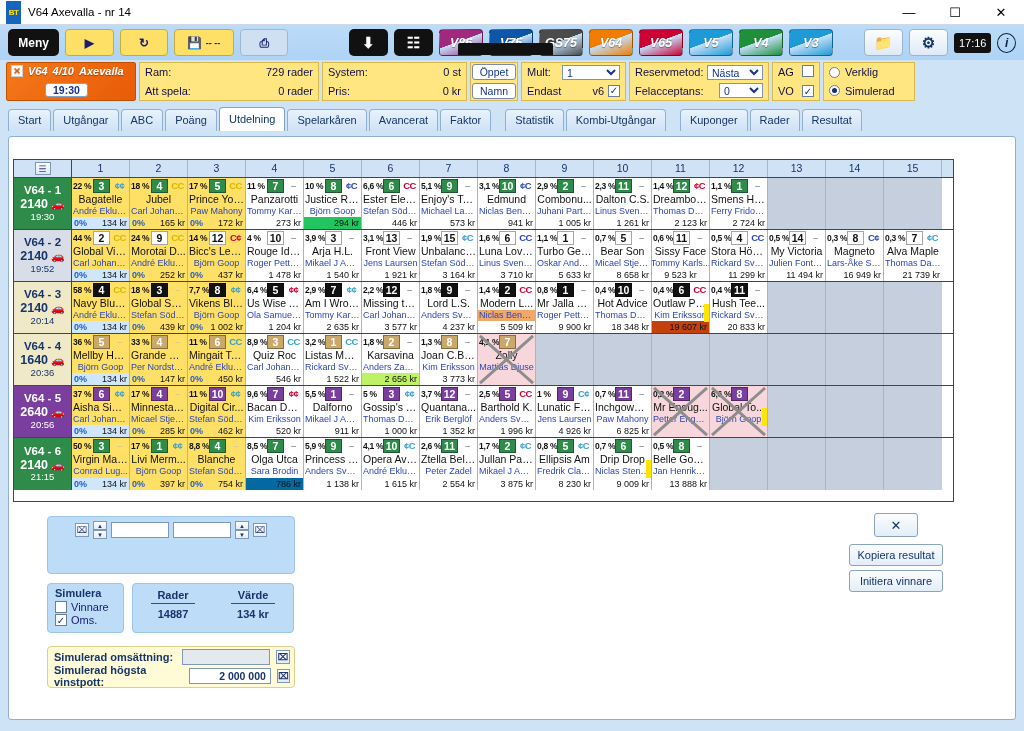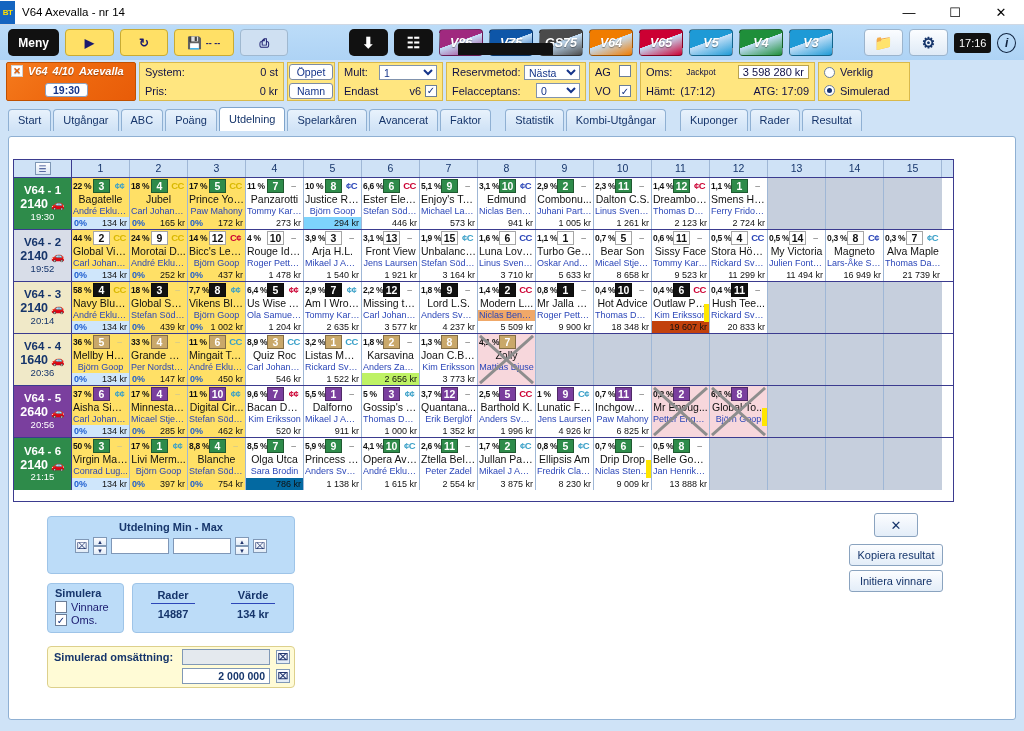--- a/index.html
+++ b/index.html
@@ -11,21 +11,21 @@
     font-size:11px;
     color:#1a1a6e;
   }
 
   
   #titlebar{
     height:25px; background:#ffffff; display:flex; align-items:center;
     border-bottom:1px solid #cfd8e4;
   }
   #app-logo{
-    width:15px;height:23px;margin-right:7px;
+    width:15px;height:23px;margin-left:6px;margin-right:7px;
     background:#1565c0;color:#ffe000;font-size:8px;font-weight:bold;
     display:flex;align-items:center;justify-content:center;letter-spacing:-.5px;
   }
   #win-title{ font-size:11.5px; color:#000; font-family:"Liberation Sans",sans-serif;}
   #win-btns{ margin-left:auto; display:flex; height:100%; }
   .win-btn{ width:46px; height:100%; display:flex; align-items:center; justify-content:center;
     font-size:13px; color:#000; }
 
   
   #toolbar{ height:35px; background:linear-gradient(#bcdcf8,#aed3f5); display:flex; align-items:center;
@@ -211,20 +211,30 @@
   <div id="race-badge">
     <div class="rb-top">
       <span id="rb-x">✕</span>
       <span>V64</span>
       <span>4/10</span>
       <span>Axevalla</span>
     </div>
     <div id="rb-time">19:30</div>
   </div>
 
+  <div class="ipanel" style="width:180px;">
+    <div class="irow">
+        <span class="ilabel">Ram:</span>
+        <span class="ival">729 rader</span>
+      </div>
+    <div class="irow">
+        <span class="ilabel">Att spela:</span>
+        <span class="ival">0 rader</span>
+      </div>
+  </div>
 
   <div class="ipanel" style="width:145px;">
     <div class="irow">
         <span class="ilabel">System:</span>
         <span class="ival">0 st</span>
       </div>
     <div class="irow">
         <span class="ilabel">Pris:</span>
         <span class="ival">0 kr</span>
       </div>
@@ -264,32 +274,20 @@
     <div class="irow">
         <span class="ilabel">AG</span>
       <span class="ival"><span class="cbx"></span></span>
       </div>
     <div class="irow">
         <span class="ilabel">VO</span>
       <span class="ival"><span class="cbx">✓</span></span>
       </div>
   </div>
 
-  <div class="ipanel" style="width:175px;">
-    <div class="irow">
-        <span class="ilabel">Oms:</span>
-      <span style="margin-left:14px;font-size:8.5px;">Jackpot</span>
-      <span class="ival" style="background:#fff;border:1px solid #b9a34f;padding:0 4px;">3 598 280 kr</span>
-      </div>
-    <div class="irow">
-        <span class="ilabel">Hämt:</span>
-      <span style="margin-left:5px;">(17:12)</span>
-      <span class="ival">ATG: 17:09</span>
-      </div>
-  </div>
 
   <div class="ipanel" style="width:92px;">
     <div class="irow" style="gap:5px;">
         <span class="radio"></span>
       <span>Verklig</span>
       </div>
     <div class="irow" style="gap:5px;">
         <span class="radio">
           <i></i>
         </span>
@@ -402,21 +400,21 @@
           </div>
         </div>
         <div class="cell" style="background: rgb(255, 255, 255);">
           <div class="c-top">
             <span class="c-pct">10 %</span>
             <span class="c-num" style="background:#2e8b4a;color:#ffffff;">8</span>
             <span class="c-cc" style="color:#2b46b8;">¢C</span>
           </div>
           <div class="c-name">Justice Rh...</div>
           <div class="c-drv">Björn Goop</div>
-          <div class="c-bot" style="background:#7dd3fc;text-align:center;">
+          <div class="c-bot" style="background:#22c55e;text-align:center;">
             <span class="c-zero"></span>
             <span class="c-kr">294 kr</span>
           </div>
         </div>
         <div class="cell" style="background: rgb(255, 255, 255);">
           <div class="c-top">
             <span class="c-pct">6,6 %</span>
             <span class="c-num" style="background:#2e8b4a;color:#ffffff;">6</span>
             <span class="c-cc" style="color:#cc0033;">CC</span>
           </div>
@@ -641,21 +639,21 @@
             <span class="c-num" style="background:#ffffff;color:#111111;">5</span>
             <span class="c-cc" style="color:#999999;">–</span>
           </div>
           <div class="c-name">Bear Son</div>
           <div class="c-drv">Micael Stjern...</div>
           <div class="c-bot" style="background:#ffffff;">
             <span class="c-zero"></span>
             <span class="c-kr">8 658 kr</span>
           </div>
         </div>
-        <div class="cell" style="background: rgb(255, 255, 255);">
+        <div class="cell" style="background: rgb(255, 255, 255); align-items: center;">
           <div class="c-top">
             <span class="c-pct">0,6 %</span>
             <span class="c-num" style="background:#ffffff;color:#111111;">11</span>
             <span class="c-cc" style="color:#999999;">–</span>
           </div>
           <div class="c-name">Sissy Face</div>
           <div class="c-drv">Tommy Karls...</div>
           <div class="c-bot" style="background:#ffffff;">
             <span class="c-zero"></span>
             <span class="c-kr">9 523 kr</span>
@@ -1342,21 +1340,20 @@
         </div>
         <div class="cell empty"></div>
         <div class="cell empty"></div>
         <div class="cell empty"></div>
         <div class="cell empty"></div>
       </div>
     </div>
 </div>
 
 <div class="fbox" id="box-minmax">
-  <div class="ttl">Utdelning Min - Max</div>
   <div class="mm-row">
     <div class="xbtn">⌧</div>
     <div class="spin">
       <div>▲</div>
       <div>▼</div>
     </div>
     <div class="mm-in"></div>
     <div class="mm-in"></div>
     <div class="spin">
       <div>▲</div>
@@ -1393,20 +1390,21 @@
   </div>
 </div>
 
 <div id="box-yellow">
   <div class="yrow">
     <span>Simulerad omsättning:</span>
     <span class="yin dis"></span>
     <span class="xbtn" style="margin-left:6px;">⌧</span>
   </div>
   <div class="yrow">
+    <span>Simulerad högsta vinstpott:</span>
     <span class="yin">2 000 000</span>
     <span class="xbtn" style="margin-left:6px;">⌧</span>
   </div>
 </div>
 
 <div class="rbtn" id="btn-close">✕</div>
 <div class="rbtn" id="btn-kopiera">Kopiera resultat</div>
 <div class="rbtn" id="btn-initiera">Initiera vinnare</div>
 
 </body></html>

